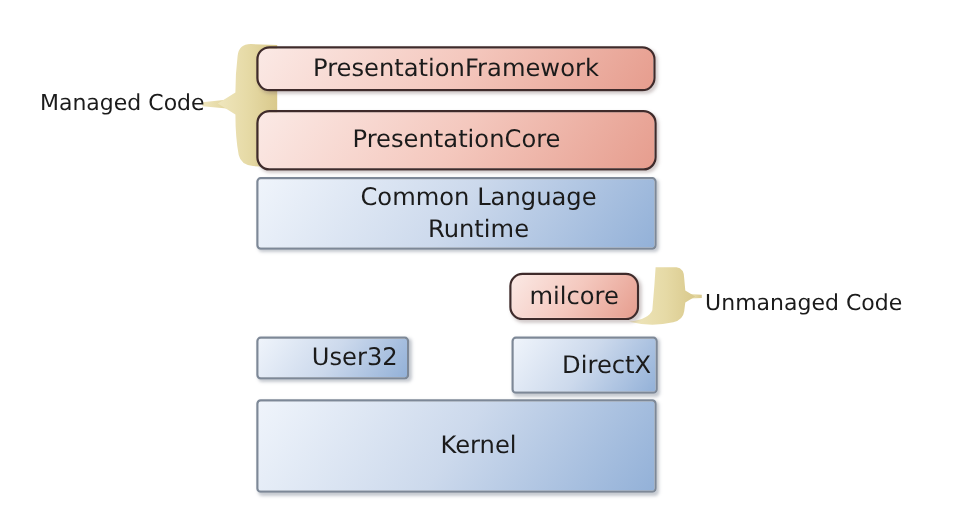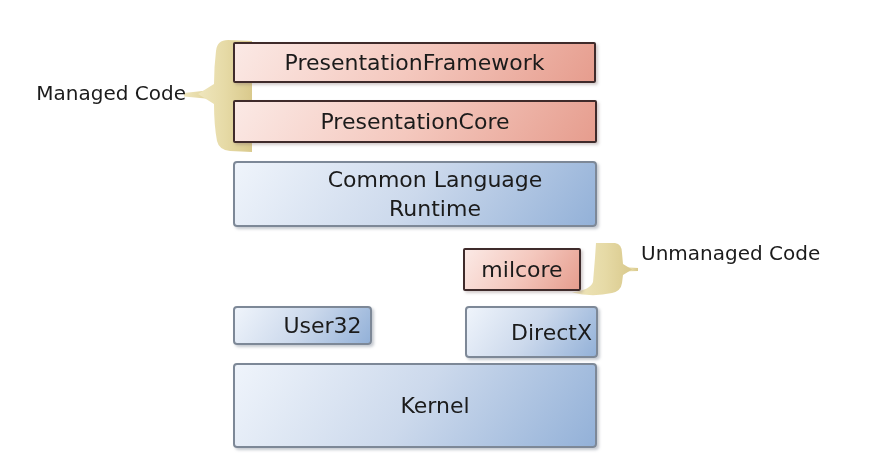--- a/index.html
+++ b/index.html
@@ -23,54 +23,54 @@
     align-items: center;
     justify-content: center;
     text-align: center;
     font-size: 22px;
     line-height: 29px;
     z-index: 2;
     white-space: pre-line;
   }
   .pink {
     border: 2px solid #3f2b2b;
-    border-radius: 2px;
+    border-radius: 12px;
     background: linear-gradient(125deg, #fbe9e5 0%, #f4c8be 50%, #e69d8e 100%);
     box-shadow: 2px 2px 3px rgba(130,110,110,0.35);
   }
   .blue {
     border: 2px solid #7d8897;
     border-radius: 4px;
     background: linear-gradient(125deg, #eff4fb 0%, #ccd9ec 50%, #93b1d8 100%);
     box-shadow: 2px 2px 3px rgba(109,121,137,0.4);
     padding-left: 40px;
   }
   .pf      { left: 233px; top: 42px;  width: 363px; height: 41px; }
-  .pc      { left: 233px; top: 100px; width: 364px; height: 43px; }
+  .pc      { left: 233px; top: 100px; width: 364px; height: 55px; }
   .clr     { left: 233px; top: 161px; width: 364px; height: 66px; }
   .milcore { left: 463px; top: 248px; width: 118px; height: 43px; }
   .user32  { left: 233px; top: 306px; width: 139px; height: 39px; }
   .directx { left: 465px; top: 306px; width: 133px; height: 52px; }
   .kernel  { left: 233px; top: 363px; width: 364px; height: 85px; }
   .side-label {
     position: absolute;
     font-size: 20px;
     line-height: 28px;
     z-index: 3;
     white-space: nowrap;
   }
   .managed-label {
     left: 0;
     top: 79px;
     width: 186px;
     text-align: right;
   }
   .unmanaged-label {
     left: 641px;
-    top: 239px;
+    top: 261px;
     text-align: left;
   }
   .brace {
     position: absolute;
     z-index: 1;
   }
   .brace-left  { left: 180px; top: 37px;  width: 78px;  height: 118px; }
   .brace-right { left: 560px; top: 240px; width: 110px; height: 62px; }
 </style>
 </head>

